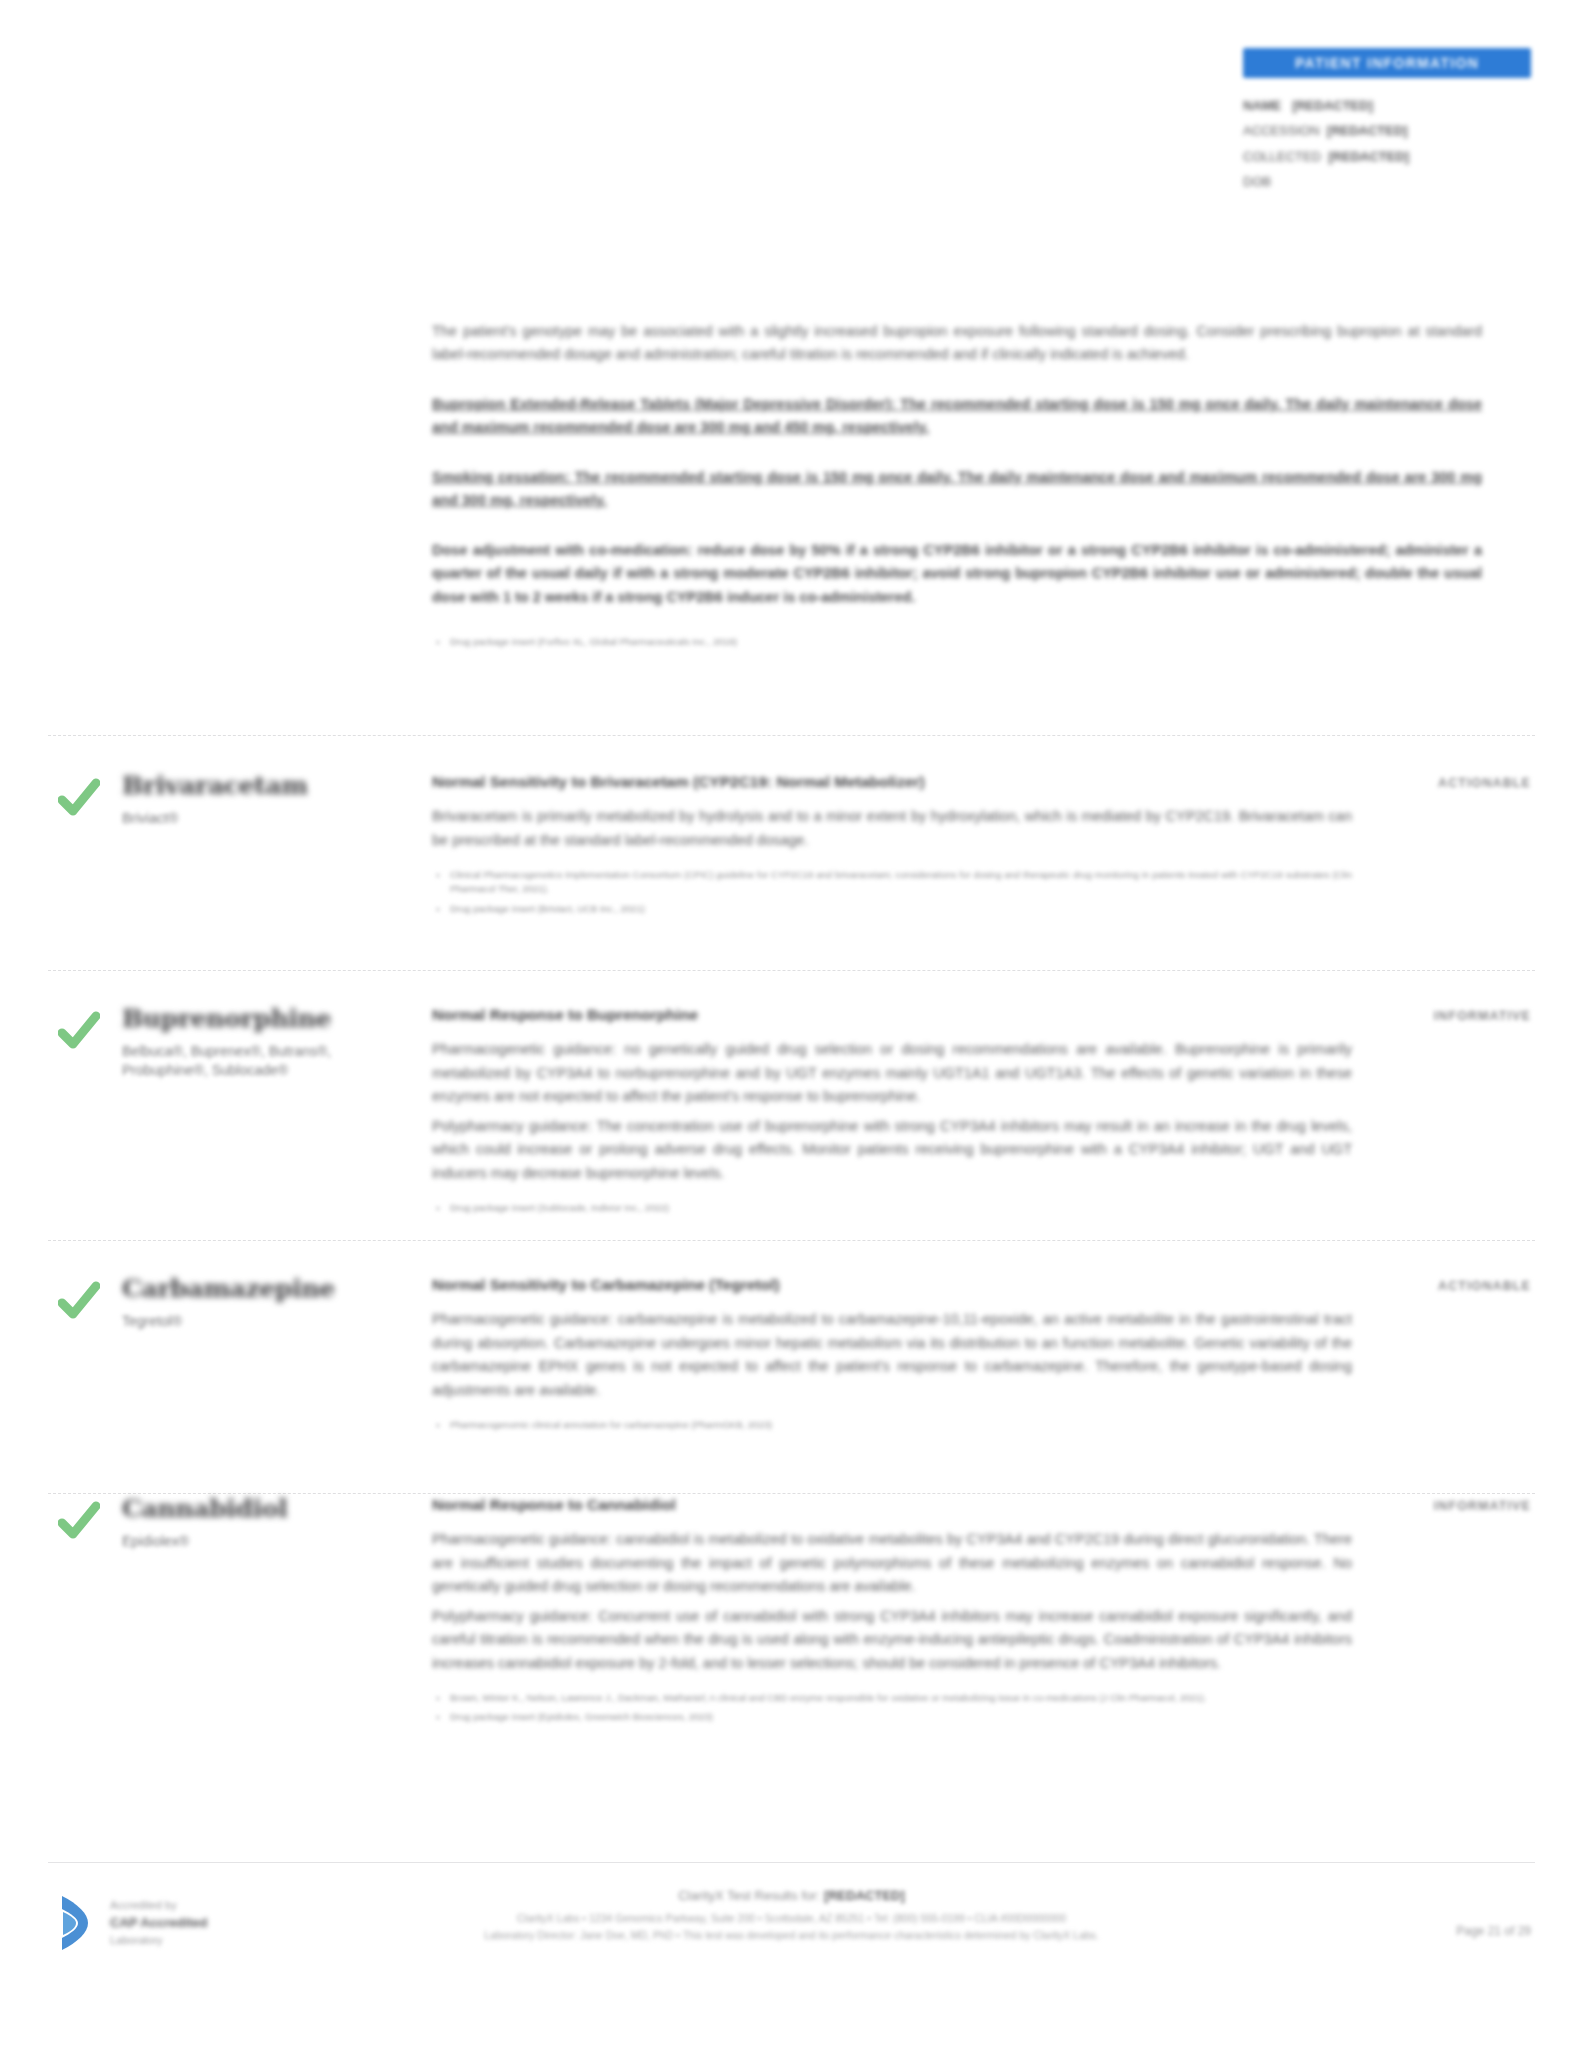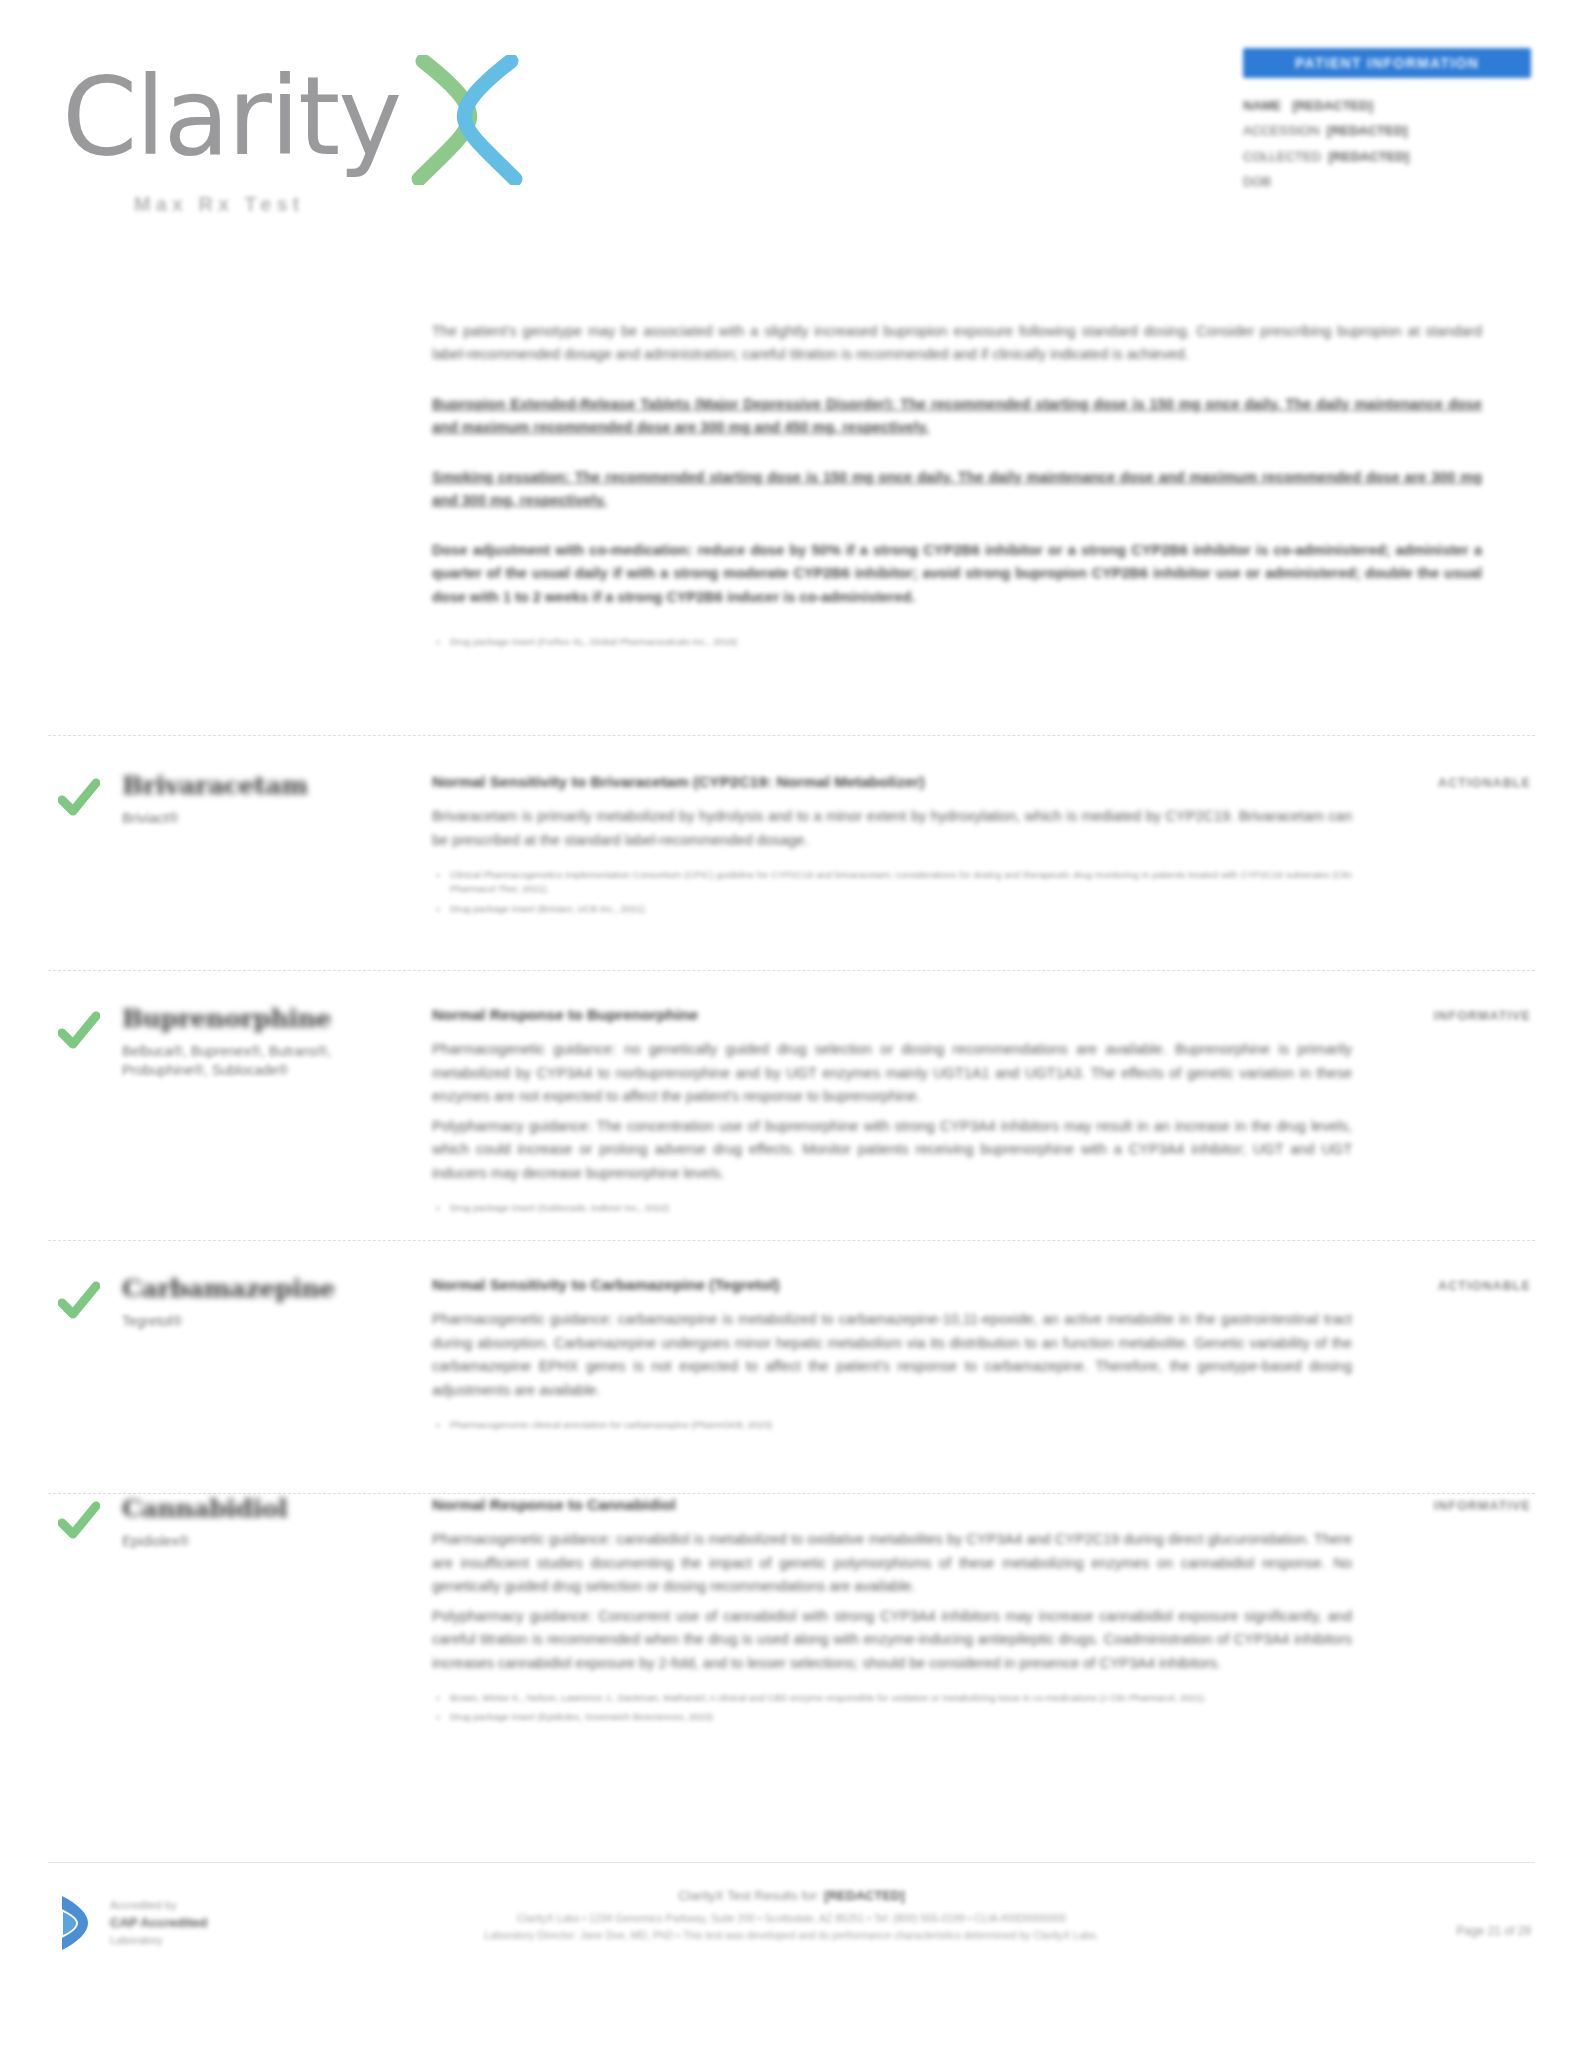--- a/index.html
+++ b/index.html
@@ -274,28 +274,20 @@
     color: #98989b;
   }
 </style>
 </head>
 <body>
 
 <div class="page">
 
   <div class="header">
 
-    <div class="logo-wrap">
-      <div class="logo-text">Clarity</div>
-      <svg class="logo-helix" viewBox="0 0 118 130">
-        <path d="M16 6 C 52 34, 66 52, 62 66 C 58 82, 38 98, 12 124" stroke="#8cc98a" stroke-width="15" fill="none" stroke-linecap="round"></path>
-        <path d="M104 6 C 68 34, 54 52, 58 66 C 62 82, 82 98, 108 124" stroke="#63bde4" stroke-width="15" fill="none" stroke-linecap="round"></path>
-      </svg>
-      <div class="logo-tagline blur-tiny">Max Rx Test</div>
-    </div>
 
     <div class="patient-box">
       <div class="patient-banner blur-lite" style="color:#eaf2fb">PATIENT INFORMATION</div>
       <div class="patient-rows">
         <div class="prow blur">
           <span class="lbl">NAME</span>&nbsp;&nbsp;&nbsp;<span class="strong">[REDACTED]</span>
         </div>
         <div class="prow blur">
           <span class="val">ACCESSION</span>&nbsp;&nbsp;<span class="strong">[REDACTED]</span>
         </div>

